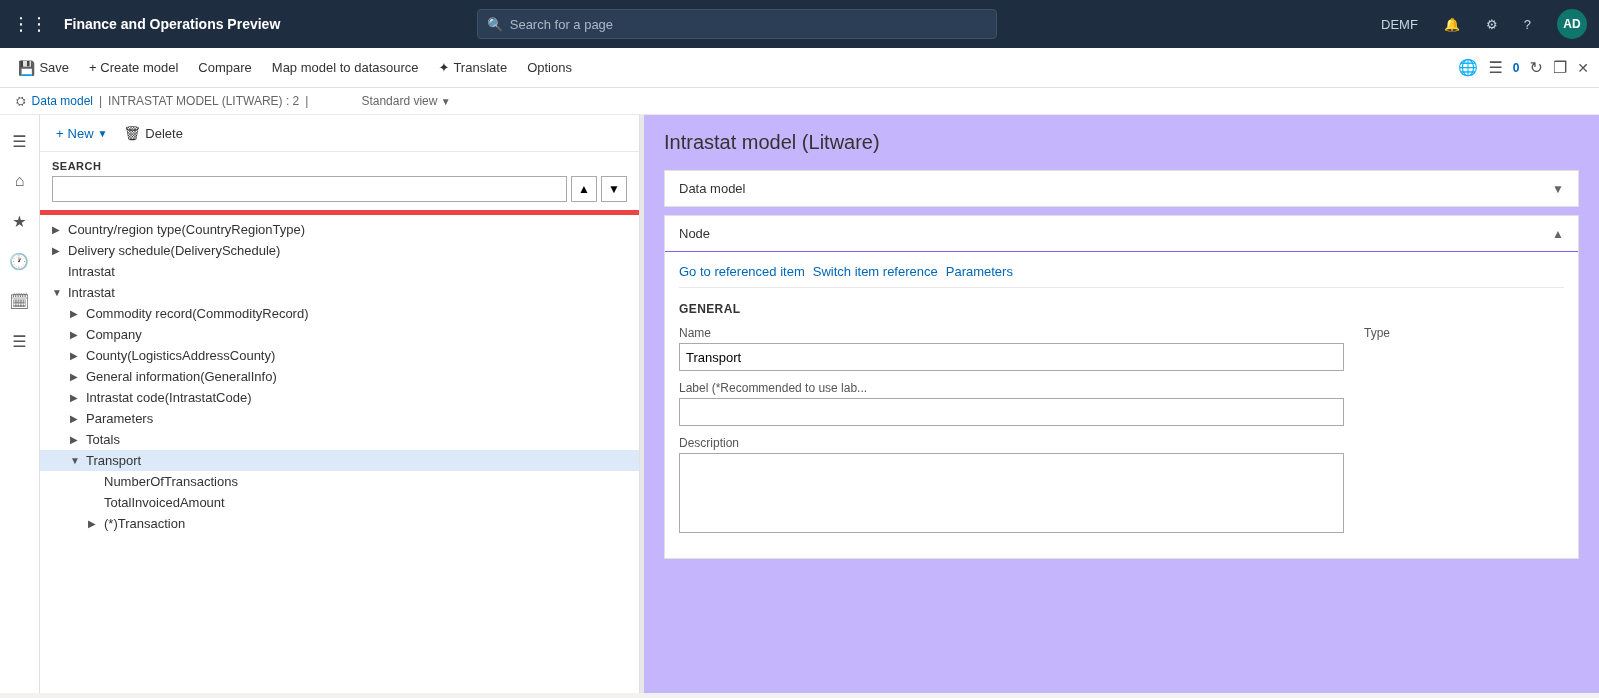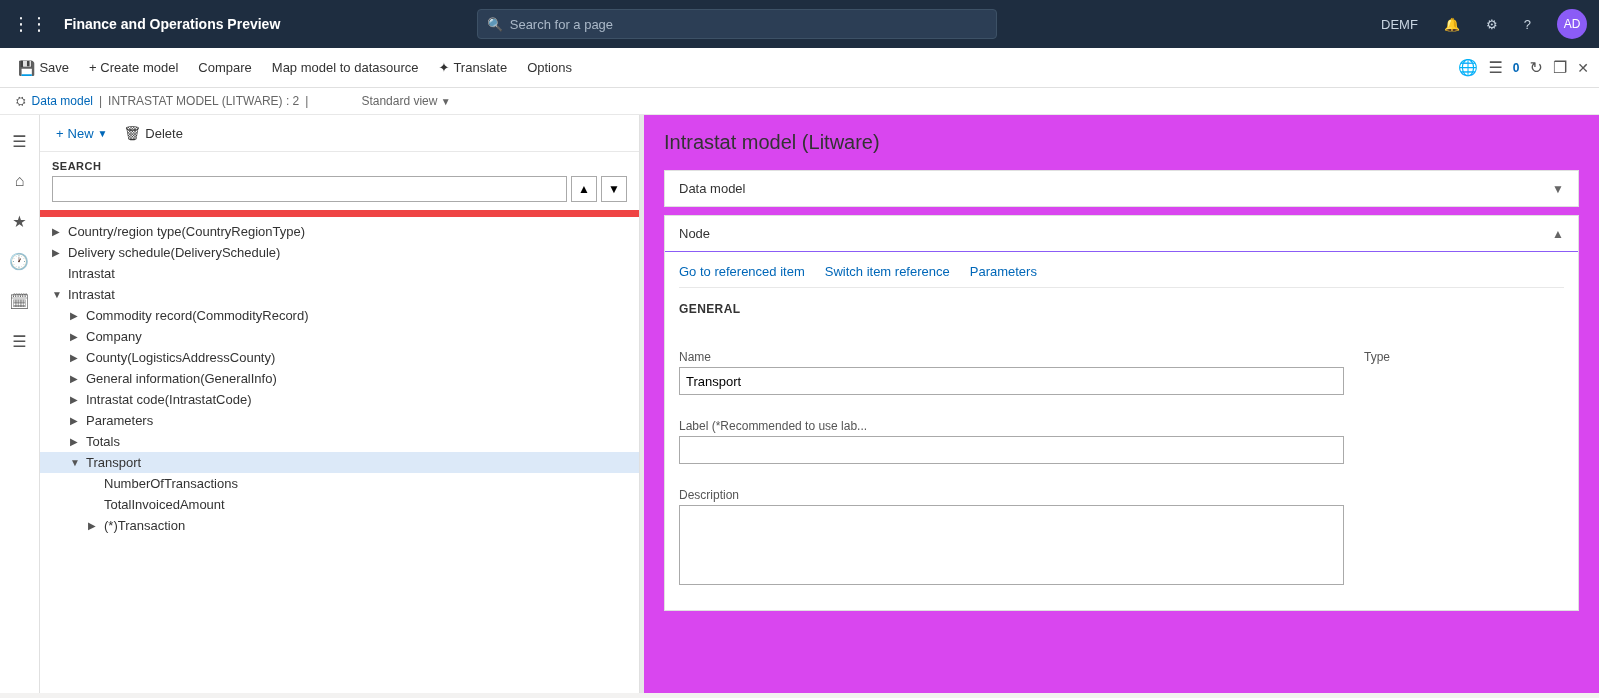--- a/index.html
+++ b/index.html
@@ -39,29 +39,29 @@
     }
     .top-nav .right-icons {
       display: flex;
       align-items: center;
       gap: 26px;
       margin-left: auto;
       color: #c8d4e0;
       font-size: 13px;
     }
     .top-nav .right-icons .user-badge {
-      background: #8b5cf6;
+      background: #0f766e;
       color: white;
       border-radius: 50%;
       width: 30px;
       height: 30px;
       display: flex;
       align-items: center;
       justify-content: center;
-      font-weight: 400;
+      font-weight: 700;
       font-size: 12px;
     }
     .top-nav .grid-icon {
       font-size: 18px;
     }
 
     
     .toolbar {
       background: white;
       height: 40px;
@@ -170,21 +170,21 @@
       background: none;
       border: none;
       cursor: pointer;
       font-size: 13px;
       padding: 2px 4px;
     }
 
     
     .search-section {
       padding: 8px 12px;
-      border-bottom: 7px solid #ef4444;
+      border-bottom: 5px solid #ef4444;
     }
     .search-section label {
       display: block;
       font-size: 11px;
       font-weight: 600;
       text-transform: uppercase;
       color: #333;
       margin-bottom: 4px;
       letter-spacing: 0.5px;
     }
@@ -231,21 +231,21 @@
     .tree-item .expand-icon {
       width: 14px;
       margin-right: 2px;
       font-size: 10px;
       color: #555;
     }
 
     
     .right-panel {
       flex: 1;
-      background: #d946ef;
+      background: #c4b5fd;
       overflow-y: auto;
       padding: 16px 20px;
     }
     .right-panel h1 {
       font-size: 20px;
       font-weight: 300;
       color: #333;
       margin-bottom: 16px;
     }
 
@@ -268,40 +268,40 @@
       font-size: 13px;
       font-weight: 400;
       color: #333;
     }
     .section-header .chevron { font-size: 12px; color: #666; }
     .section-body { padding: 12px 14px; }
 
     
     .node-links {
       display: flex;
-      gap: 20px;
+      gap: 8px;
       margin-bottom: 14px;
       padding-bottom: 8px;
       border-bottom: 1px solid #e8e8e8;
     }
     .node-links a {
       color: #0067b8;
       text-decoration: none;
       font-size: 13px;
       cursor: pointer;
     }
 
     
     .form-row {
       display: flex;
       gap: 20px;
       align-items: flex-start;
     }
     .form-col { flex: 1; }
-    .form-group { margin-bottom: 10px; margin-top: 24px; }
+    .form-group { margin-bottom: 10px; }
     .form-group label {
       display: block;
       font-size: 12px;
       color: #555;
       margin-bottom: 3px;
     }
     .form-group input[type=text] {
       width: 100%;
       height: 28px;
       border: 1px solid #aaa;

